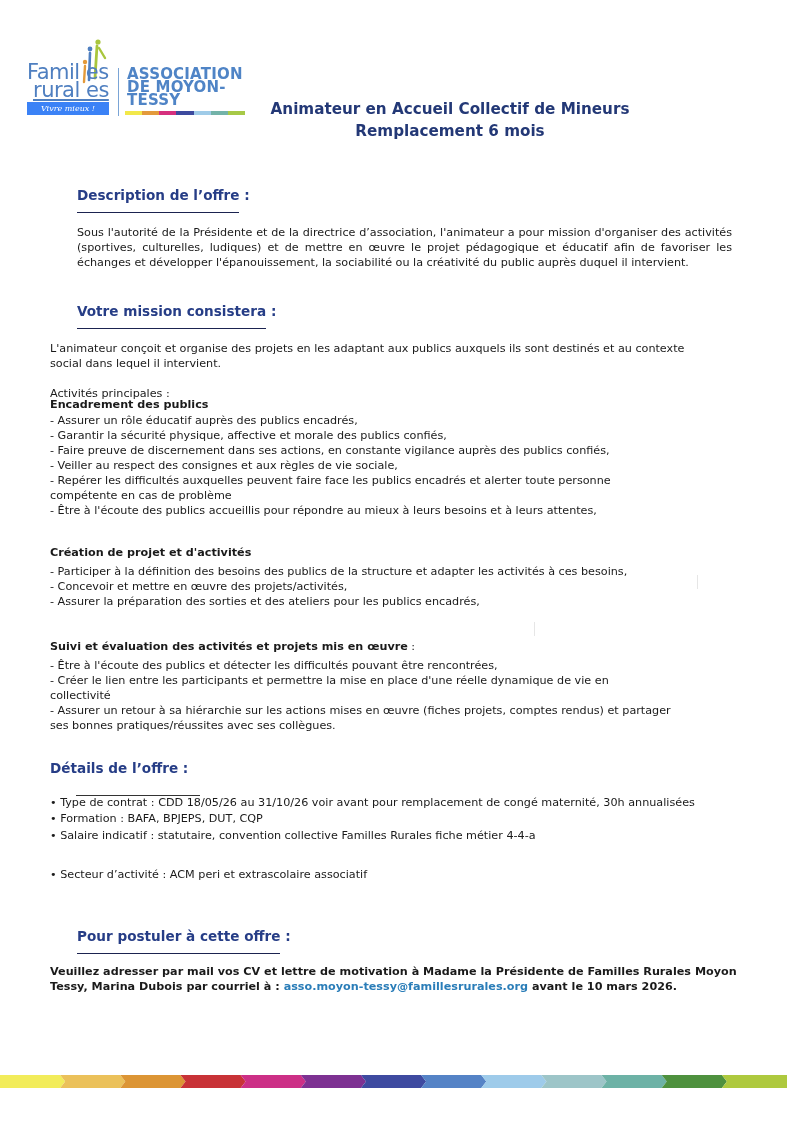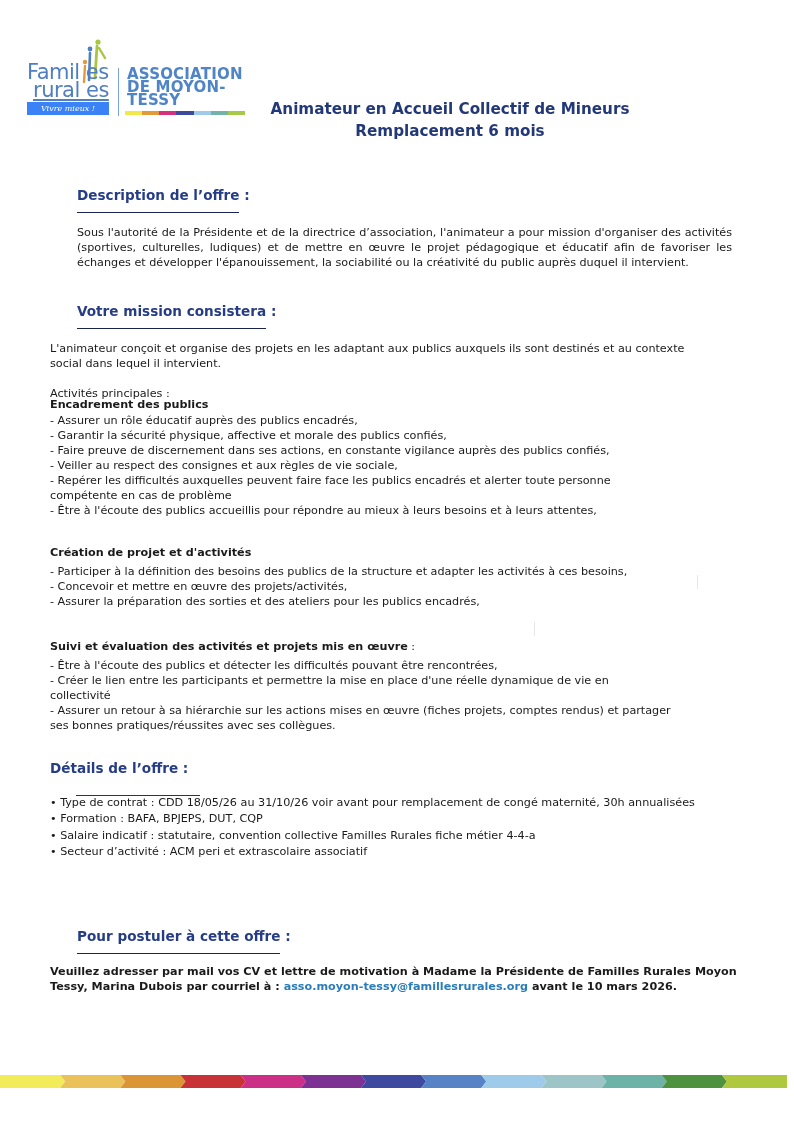--- a/index.html
+++ b/index.html
@@ -129,21 +129,21 @@
 </div>
 
 <div class="faint-mark" style="left:697px; top:575px; height:14px;"></div>
 <div class="faint-mark" style="left:534px; top:622px; height:14px;"></div>
 
 <div class="abs h" style="left:50px; top:759px;">Détails de l’offre :</div>
 <div class="abs body-text" style="left:50px; top:795px; width:720px;" id="details-list">
     <div class="line" style="line-height: 16.4px;">• Type de contrat : CDD 18/05/26 au 31/10/26  voir avant pour remplacement de congé maternité, 30h annualisées</div>
     <div class="line" style="line-height: 16.4px;">• Formation : BAFA, BPJEPS, DUT, CQP</div>
     <div class="line" style="line-height: 16.4px;">• Salaire indicatif : statutaire, convention collective Familles Rurales fiche métier 4-4-a</div>
-    <div class="line" style="line-height: 16.4px;">• Secteur d’activité : ACM peri et extrascolaire associatif</div>
+    <div class="line" style="line-height: 16.4px; margin-top: 23px;">• Secteur d’activité : ACM peri et extrascolaire associatif</div>
   </div>
 <div class="overline-artifact"></div>
 
 <div class="abs h" style="left:77px; top:927px;">
   <span class="ul">Pour postuler à cette offre</span><span> :</span>
 </div>
 <div class="abs body-text bold" style="left:50px; top:964px; width:720px;">
   <div class="line">Veuillez adresser par mail vos CV et lettre de motivation à Madame la Présidente de Familles Rurales Moyon</div>
   <div class="line"><span>Tessy, Marina Dubois par courriel à : </span><span class="email">asso.moyon-tessy@famillesrurales.org</span><span> avant le 10 mars 2026.</span></div>
 </div>

